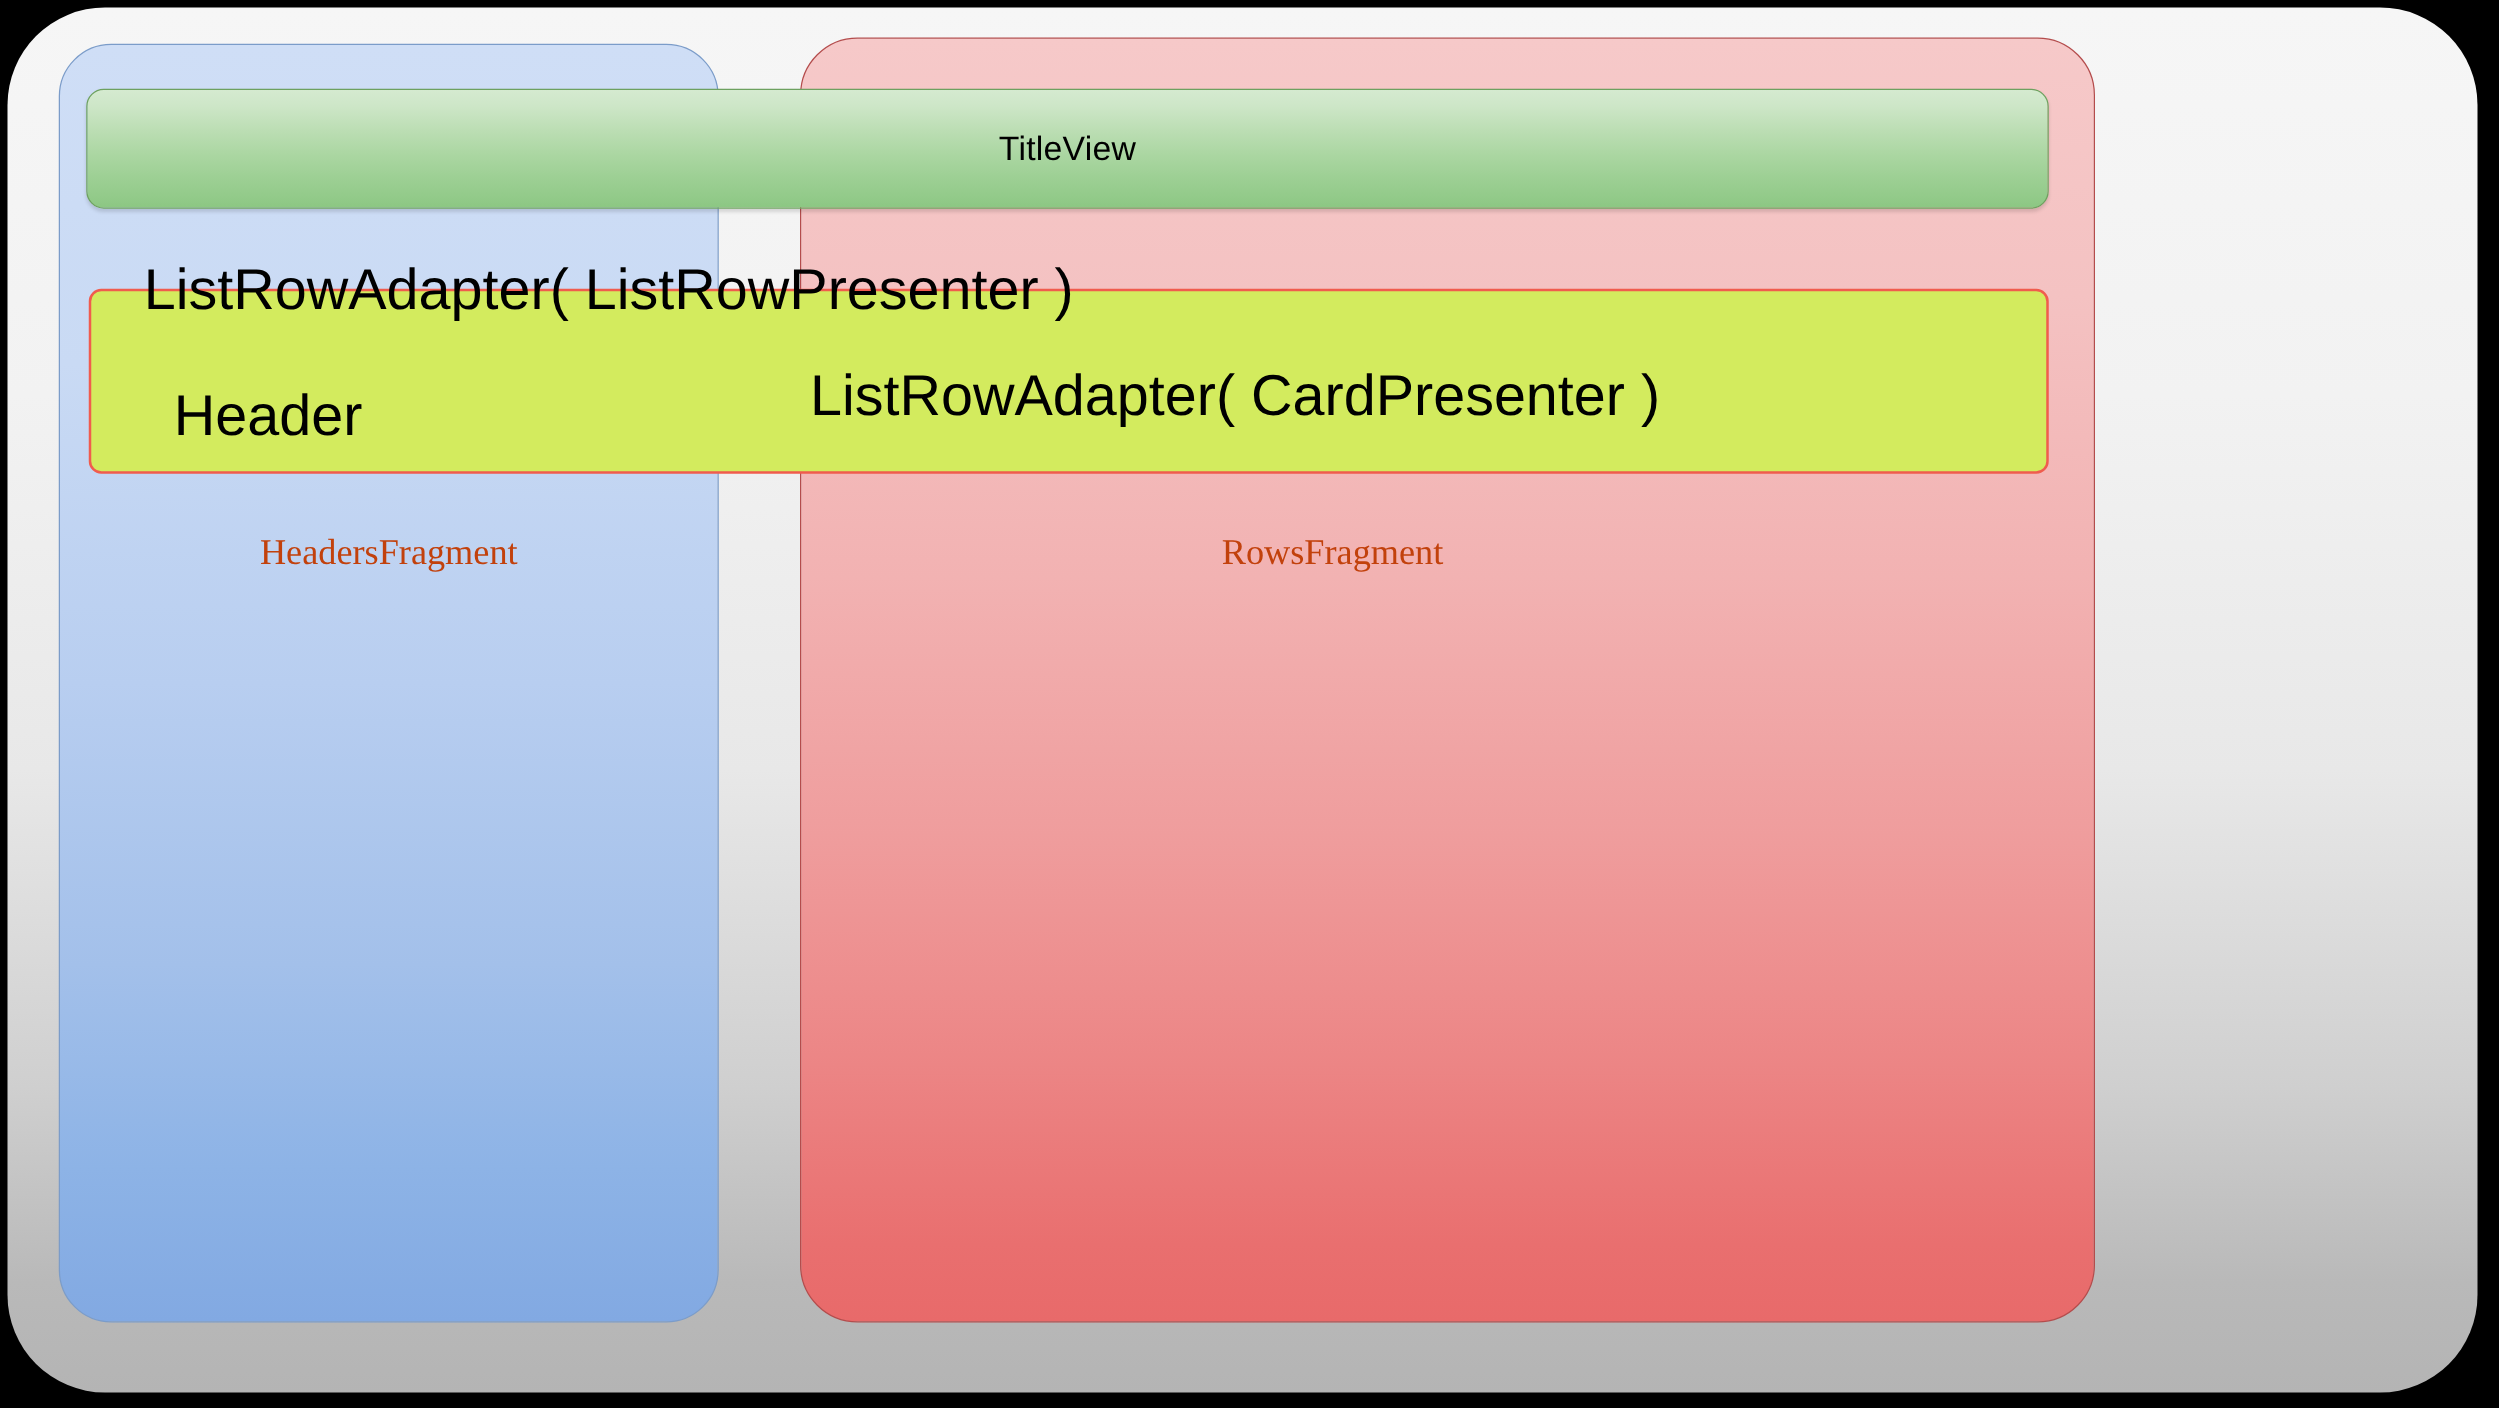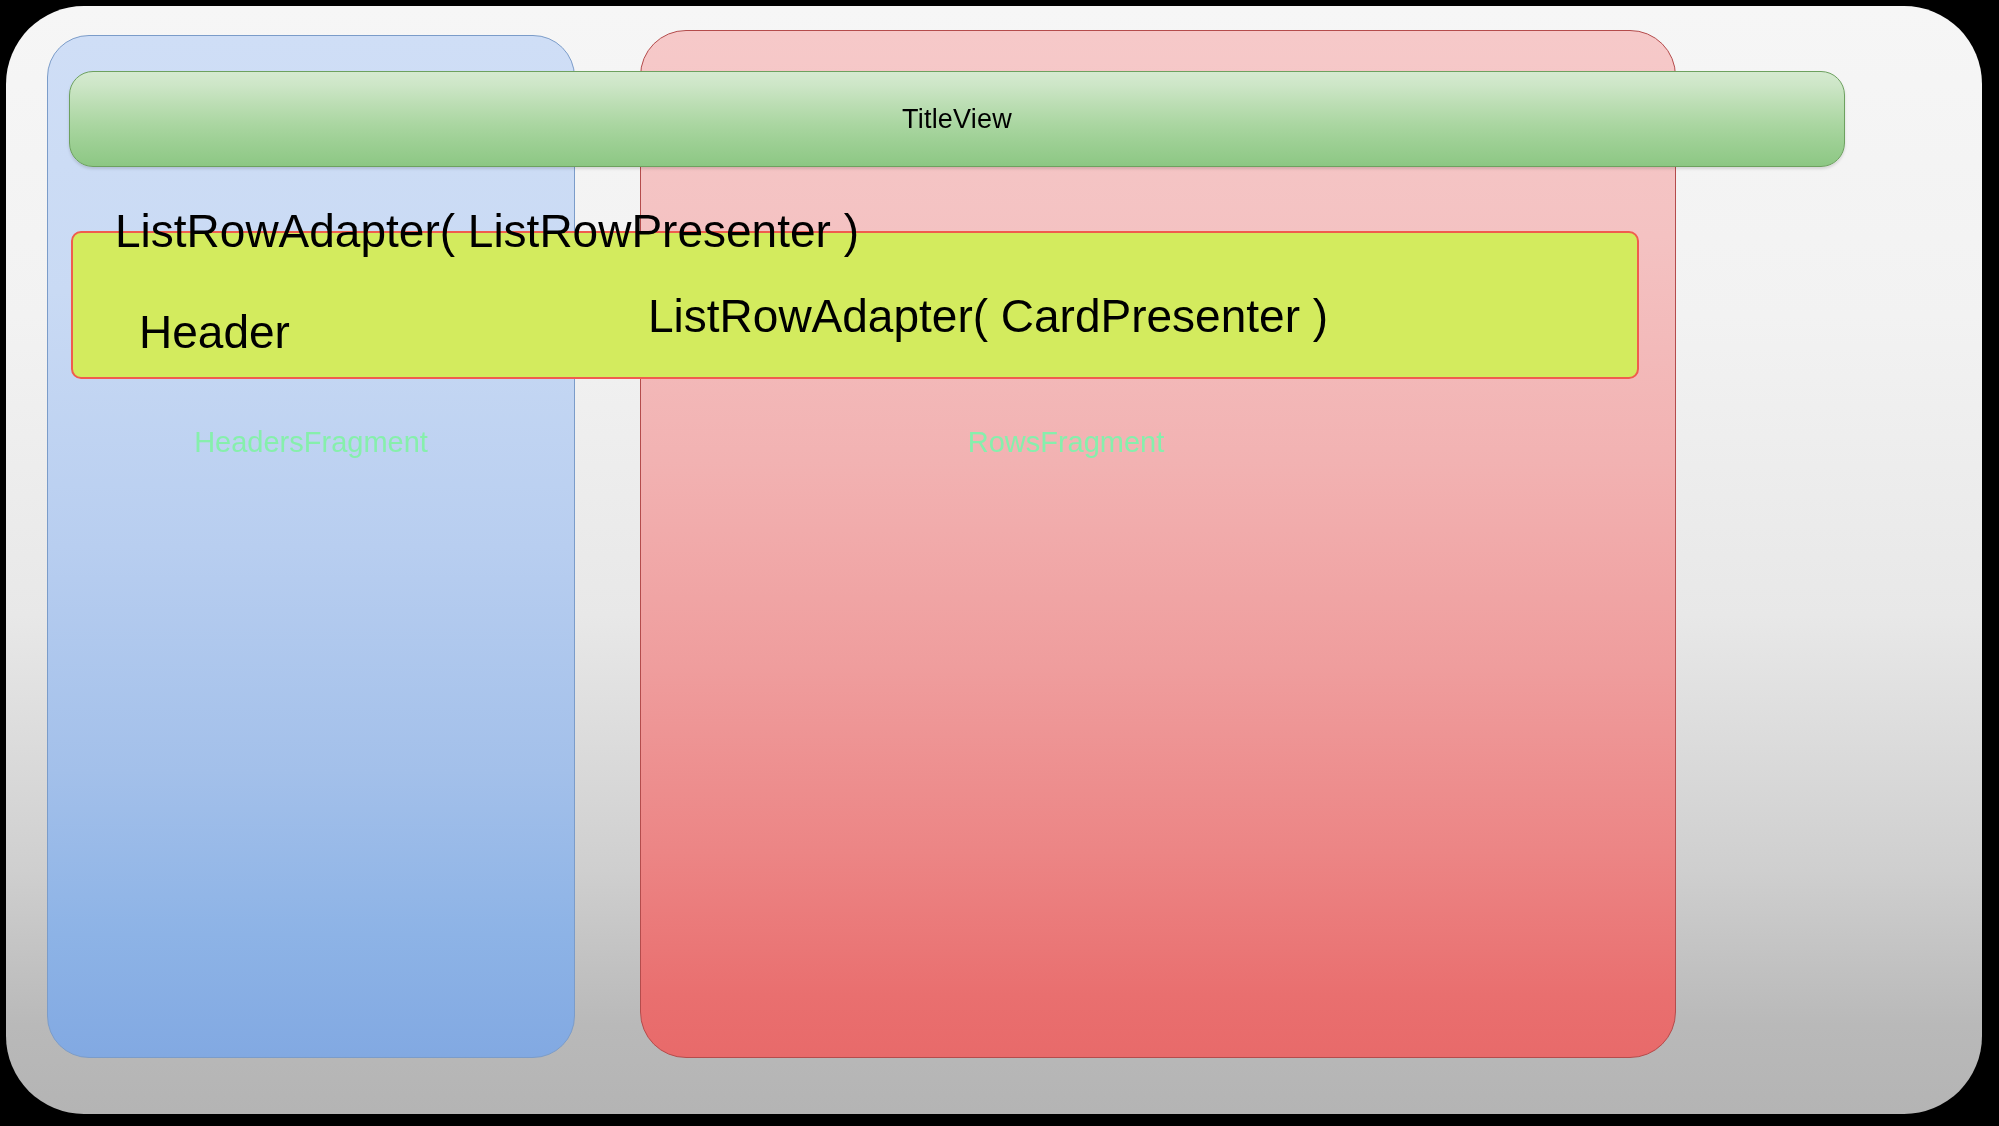--- a/index.html
+++ b/index.html
@@ -58,23 +58,23 @@
     background: linear-gradient(180deg, #f6c9c9 0%, #f4c2c2 20%, #f2b2b2 42%, #ef9d9d 62%, #ec8585 80%, #e96f6f 94%, #e86a6a 100%);
     border: 1px solid #b44c4c;
     box-sizing: border-box;
   }
 
   
   .title-view {
     position: absolute;
     left: 69px;
     top: 71px;
-    width: 1776px;
+    width: 1570px;
     height: 96px;
-    border-radius: 24px;
+    border-radius: 14px;
     background: linear-gradient(180deg, #d5ead0 0%, #cde6c7 14%, #bcdeb4 34%, #aad6a1 56%, #9ccf93 76%, #92ca89 92%, #8cc783 100%);
     border: 1px solid #6da15f;
     box-sizing: border-box;
     display: flex;
     align-items: center;
     justify-content: center;
     box-shadow: 0 2px 3px rgba(0,0,0,0.13);
   }
   .title-view-label {
     font-size: 27px;
@@ -116,22 +116,22 @@
   }
   .lbl-card-presenter {
     left: 648px;
     top: 289px;
     font-size: 46px;
   }
 
   
   .caption {
     position: absolute;
-    color: #86efac;
-    font-family: Liberation Sans, sans-serif;
+    color: #c2410c;
+    font-family: Liberation Serif, serif;
     font-size: 29px;
     white-space: nowrap;
     text-align: center;
   }
   .caption-headers {
     left: 47px;
     top: 426px;
     width: 528px;
   }
   .caption-rows {

